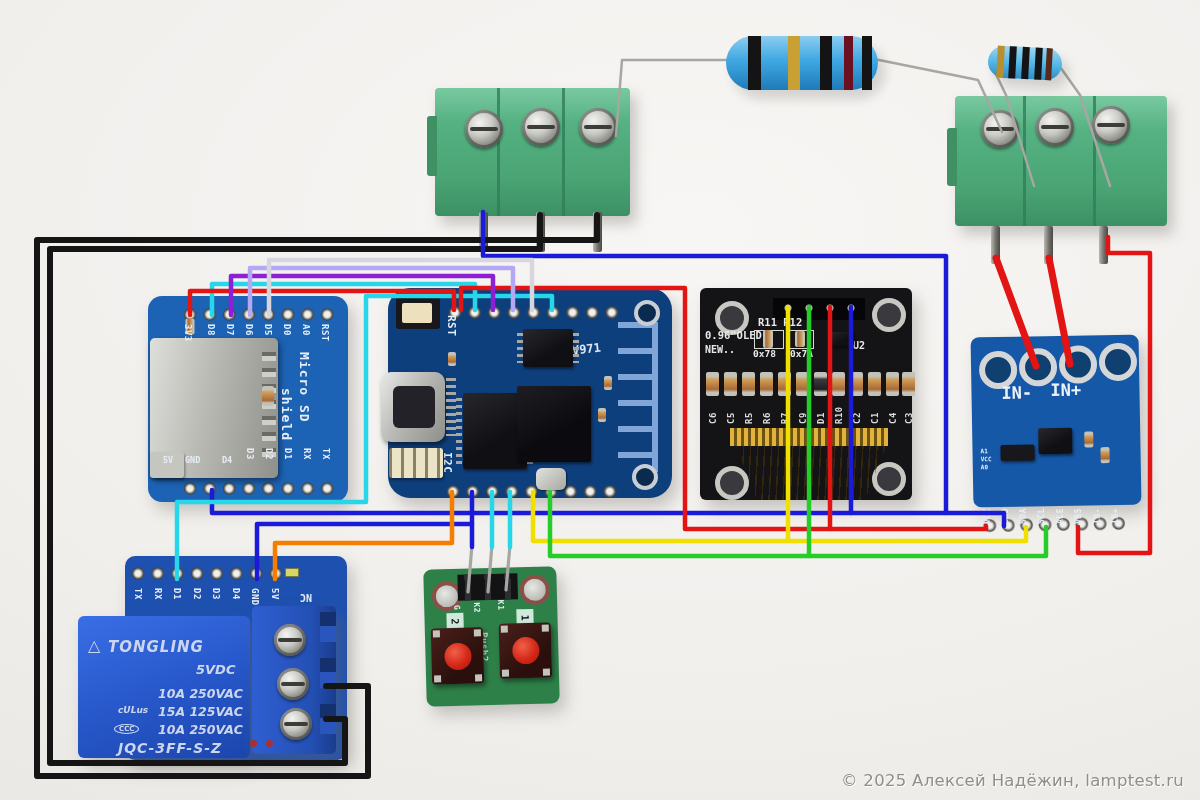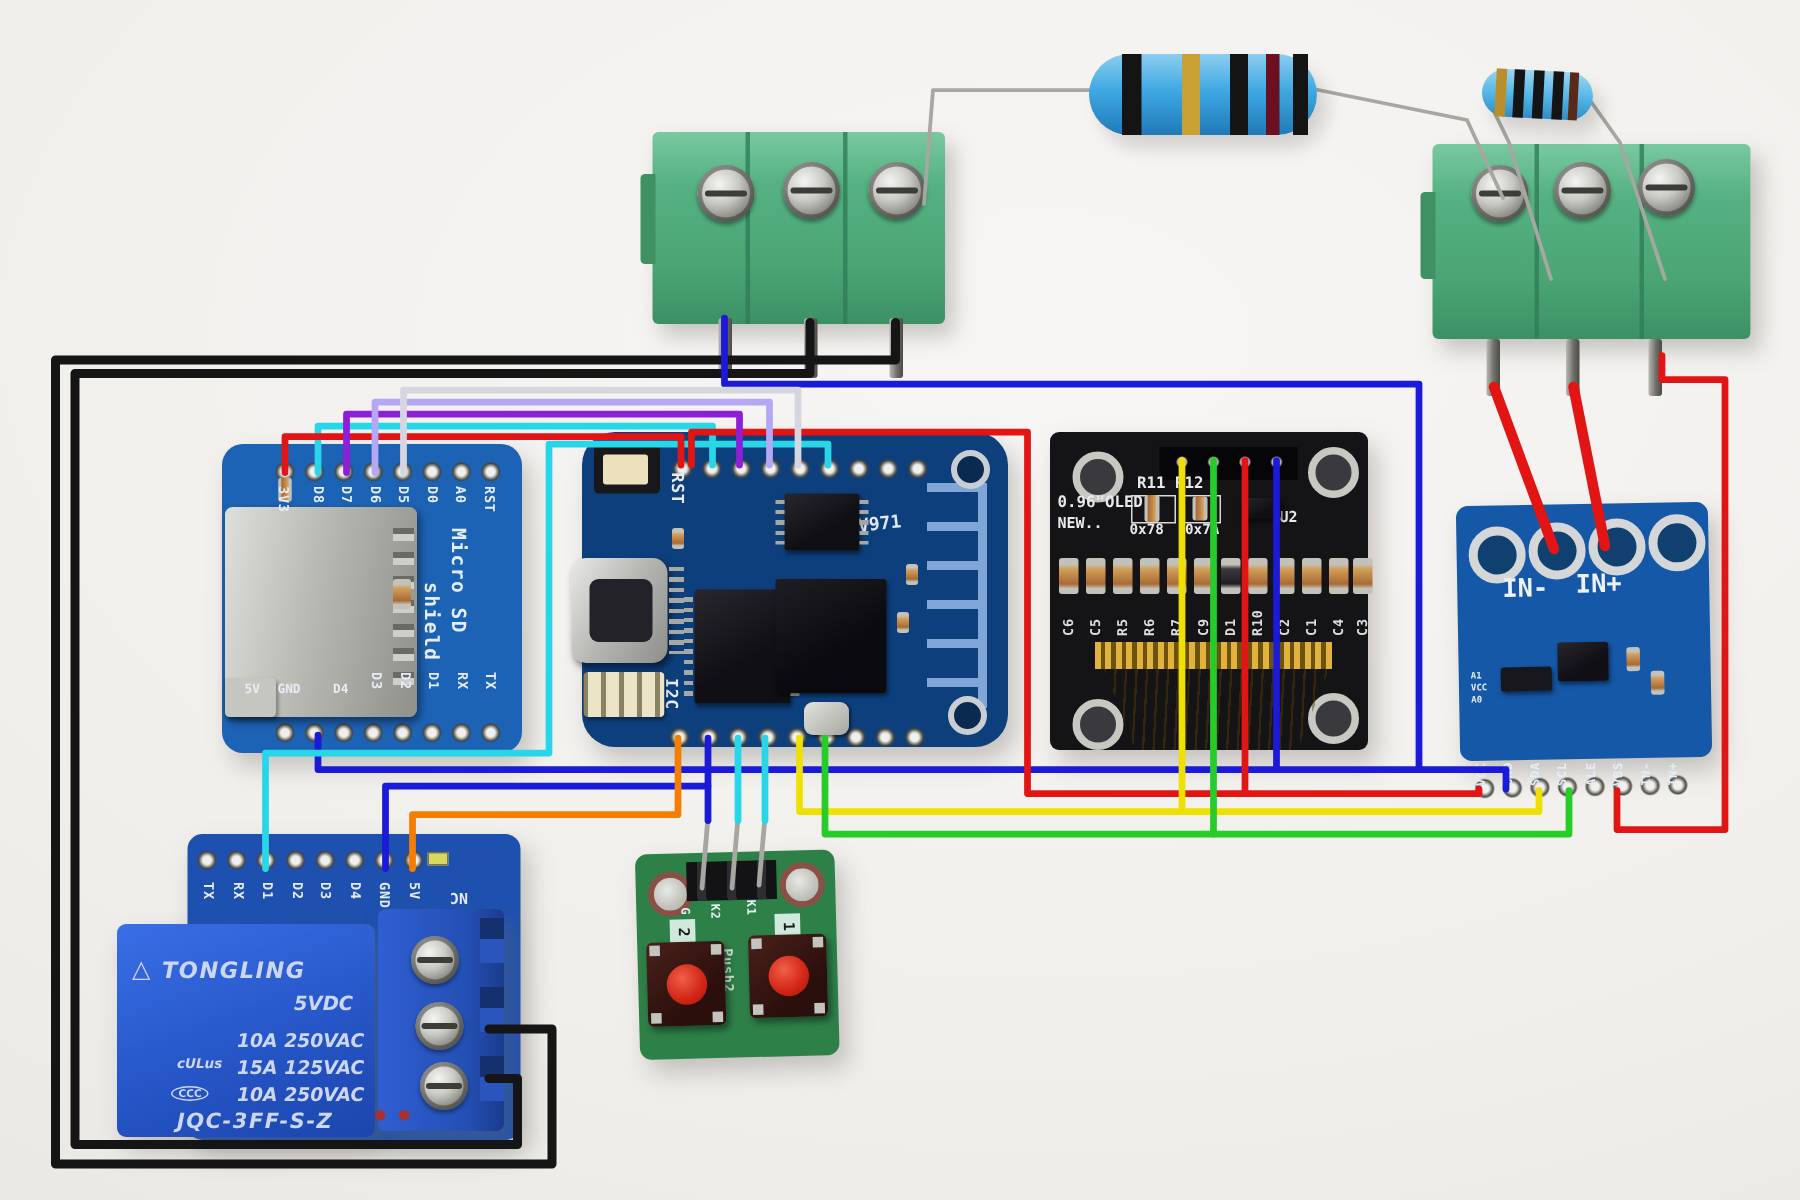--- a/index.html
+++ b/index.html
@@ -362,13 +362,14 @@
   </div>
   <div class="res" style="left:988px;top:47px;width:74px;height:32px;border-radius:16px;transform:rotate(3deg);
     background:linear-gradient(180deg,#9ed6f2 0%,#55b8e8 50%,#2f8cc4 100%);">
     <div class="band" style="left:9px;width:7px;background:#b98f2e;"></div>
     <div class="band" style="left:21px;width:7px;background:#141414;"></div>
     <div class="band" style="left:34px;width:7px;background:#141414;"></div>
     <div class="band" style="left:47px;width:7px;background:#141414;"></div>
     <div class="band" style="left:58px;width:6px;background:#5a2a18;"></div>
   </div>
 
+  <div class="credit" style="right:16px;top:771px;">© 2025 Алексей Надёжин, lamptest.ru</div>
 </div>
 
 </body></html>

